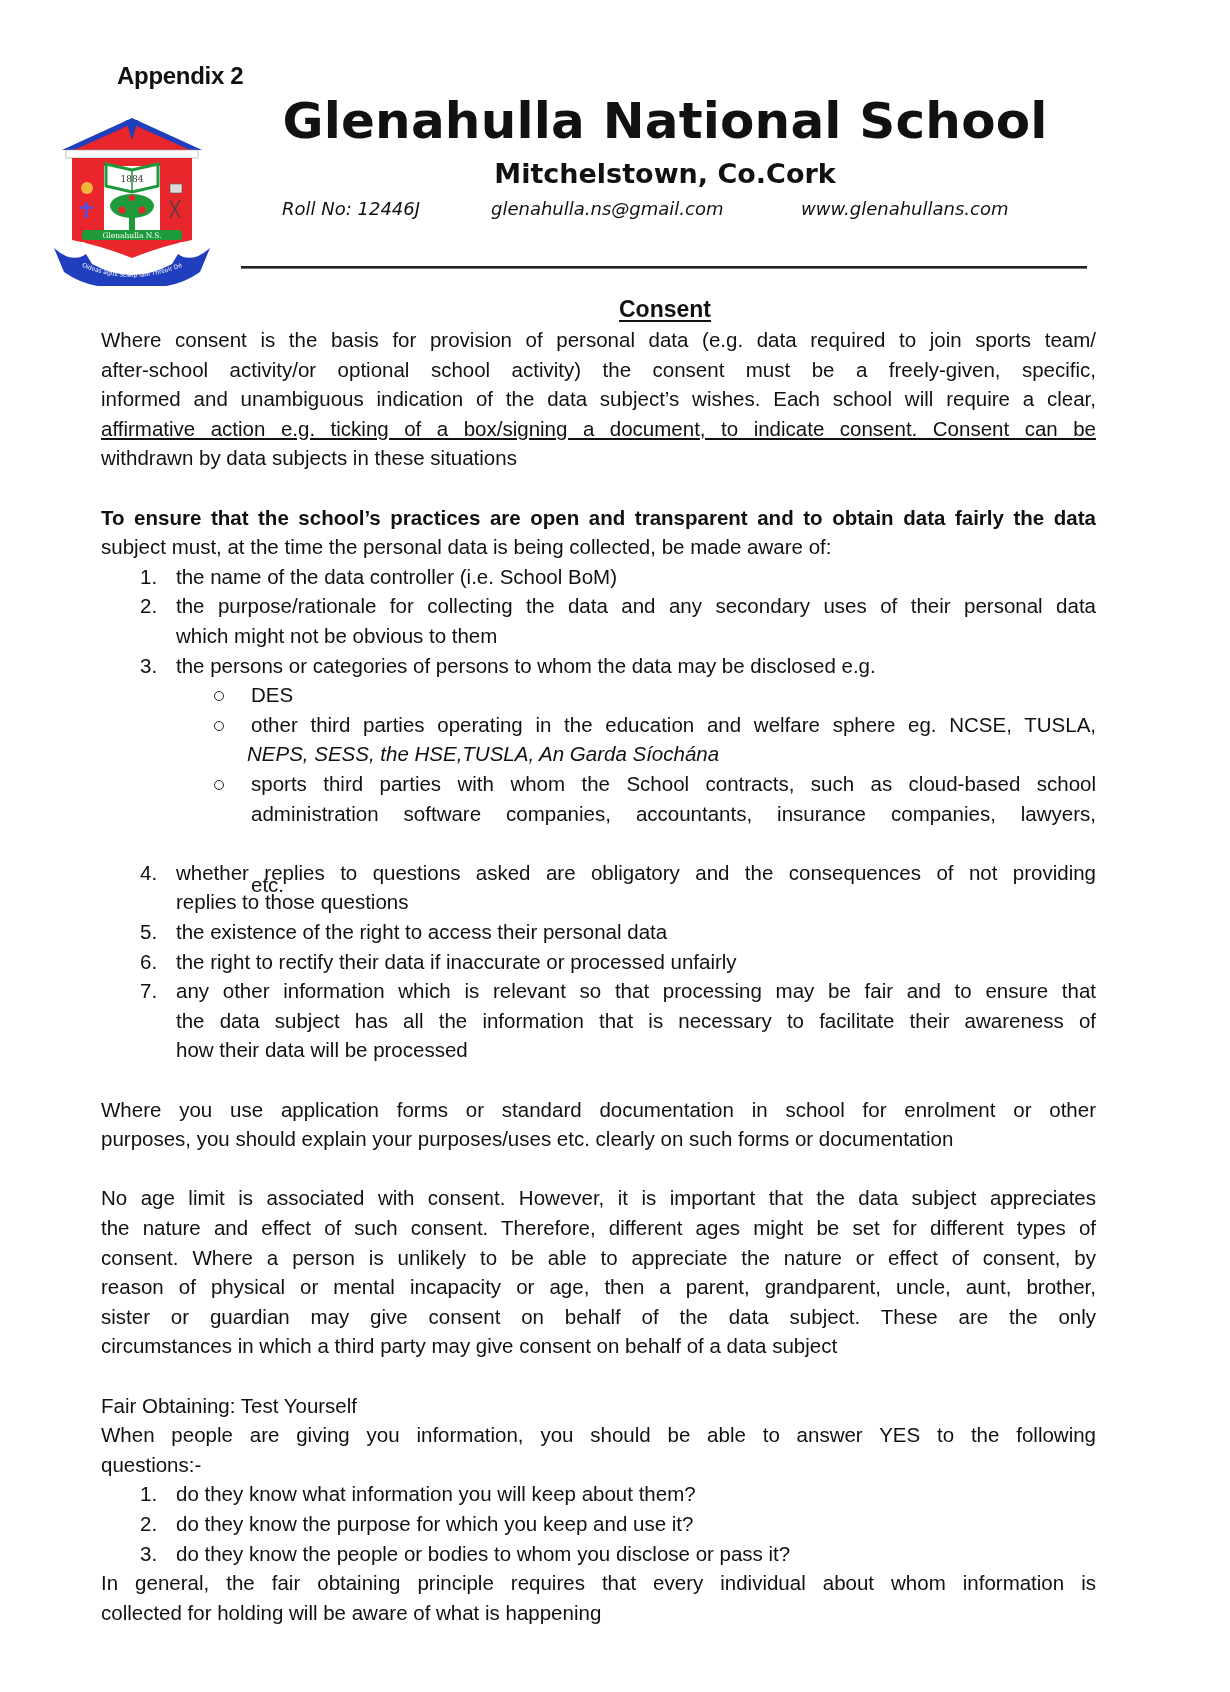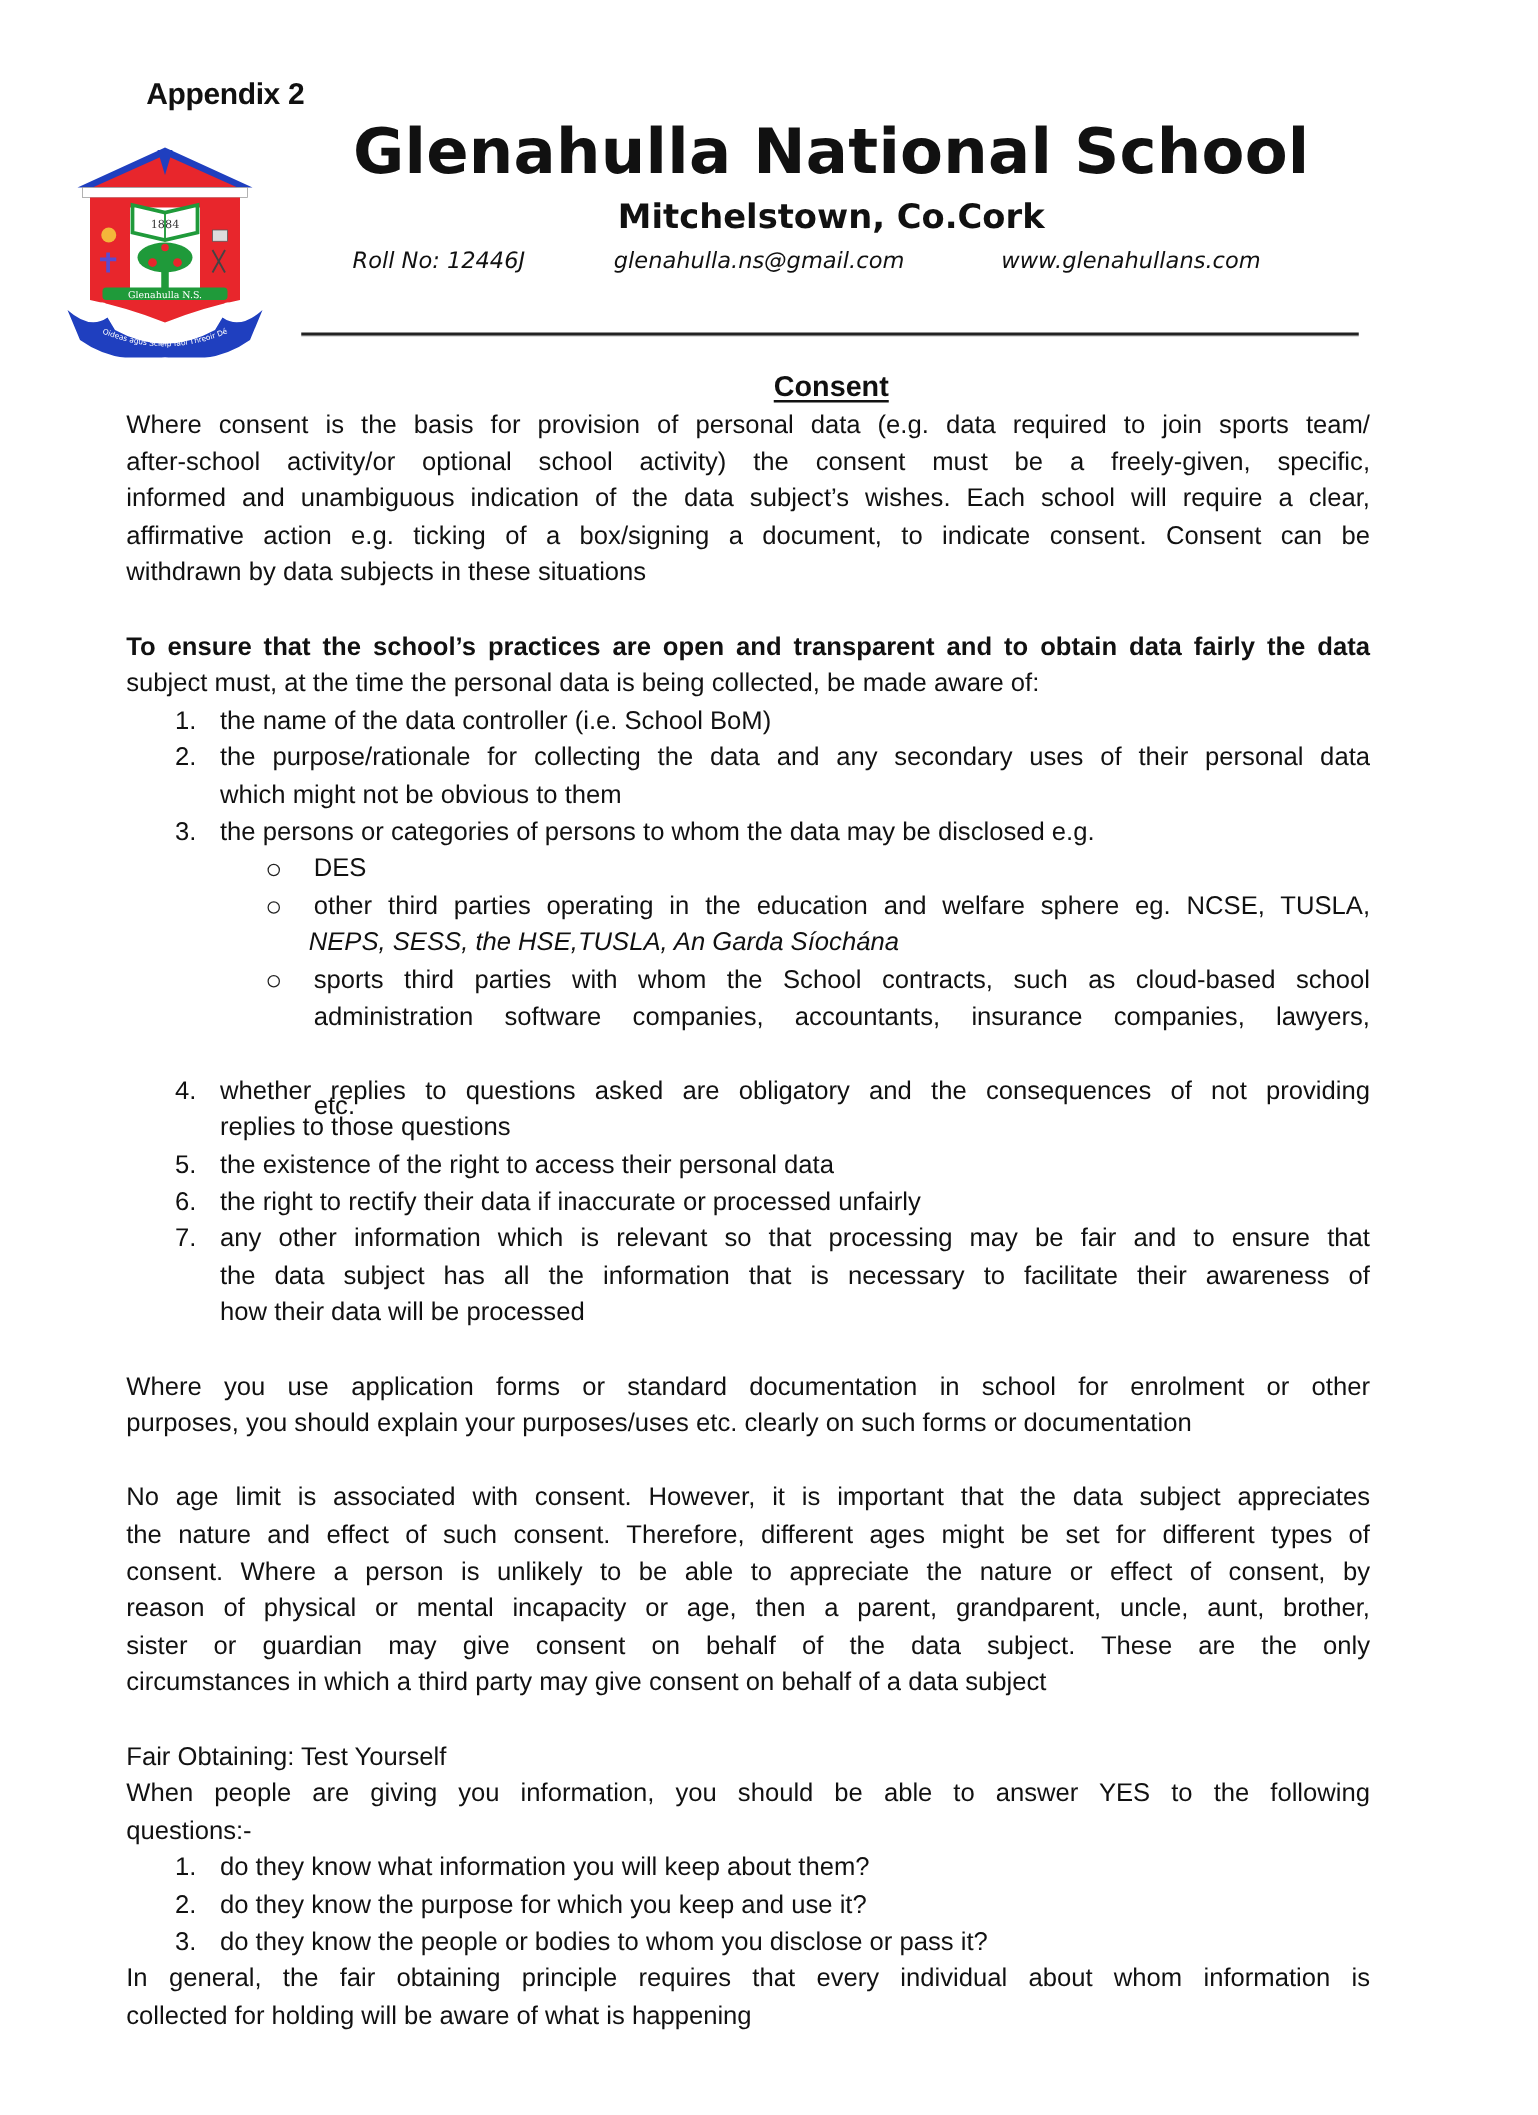--- a/index.html
+++ b/index.html
@@ -70,21 +70,21 @@
 <div class="abs contact" style="left:491px;">glenahulla.ns@gmail.com</div>
 <div class="abs contact" style="left:801px;">www.glenahullans.com</div>
 <div class="abs rule"></div>
 
 <div class="abs heading"><span>Consent</span></div>
 
 <div id="body-lines">
     <div class="line just" style="left: 101px; top: 327px; width: 995px;">Where consent is the basis for provision of personal data (e.g. data required to join sports team/</div>
     <div class="line just" style="left: 101px; top: 356.6px; width: 995px;">after-school activity/or optional school activity) the consent must be a freely-given, specific,</div>
     <div class="line just" style="left: 101px; top: 386.2px; width: 995px;">informed and unambiguous indication of the data subject’s wishes. Each school will require a clear,</div>
-    <div class="line just" style="left: 101px; top: 415.8px; width: 995px;">affirmative action e.g. ticking of a box/signing a document, to indicate consent. Consent can be</div>
+    <div class="line just" style="left: 101px; top: 415.8px; width: 995px; text-decoration: underline;">affirmative action e.g. ticking of a box/signing a document, to indicate consent. Consent can be</div>
     <div class="line" style="left: 101px; top: 445.4px;">withdrawn by data subjects in these situations</div>
     <div class="line just" style="left: 101px; top: 504.6px; width: 995px; font-weight: bold;">To ensure that the school’s practices are open and transparent and to obtain data fairly the data</div>
     <div class="line" style="left: 101px; top: 534.2px;">subject must, at the time the personal data is being collected, be made aware of:</div>
     <div class="line" style="left: 176px; top: 563.8px;">the name of the data controller (i.e. School BoM)</div>
     <div class="num" style="left: 140px; top: 563.8px;">1.</div>
     <div class="line just" style="left: 176px; top: 593.4px; width: 920px;">the purpose/rationale for collecting the data and any secondary uses of their personal data</div>
     <div class="num" style="left: 140px; top: 593.4px;">2.</div>
     <div class="line" style="left: 176px; top: 623px;">which might not be obvious to them</div>
     <div class="line" style="left: 176px; top: 652.6px;">the persons or categories of persons to whom the data may be disclosed e.g.</div>
     <div class="num" style="left: 140px; top: 652.6px;">3.</div>

